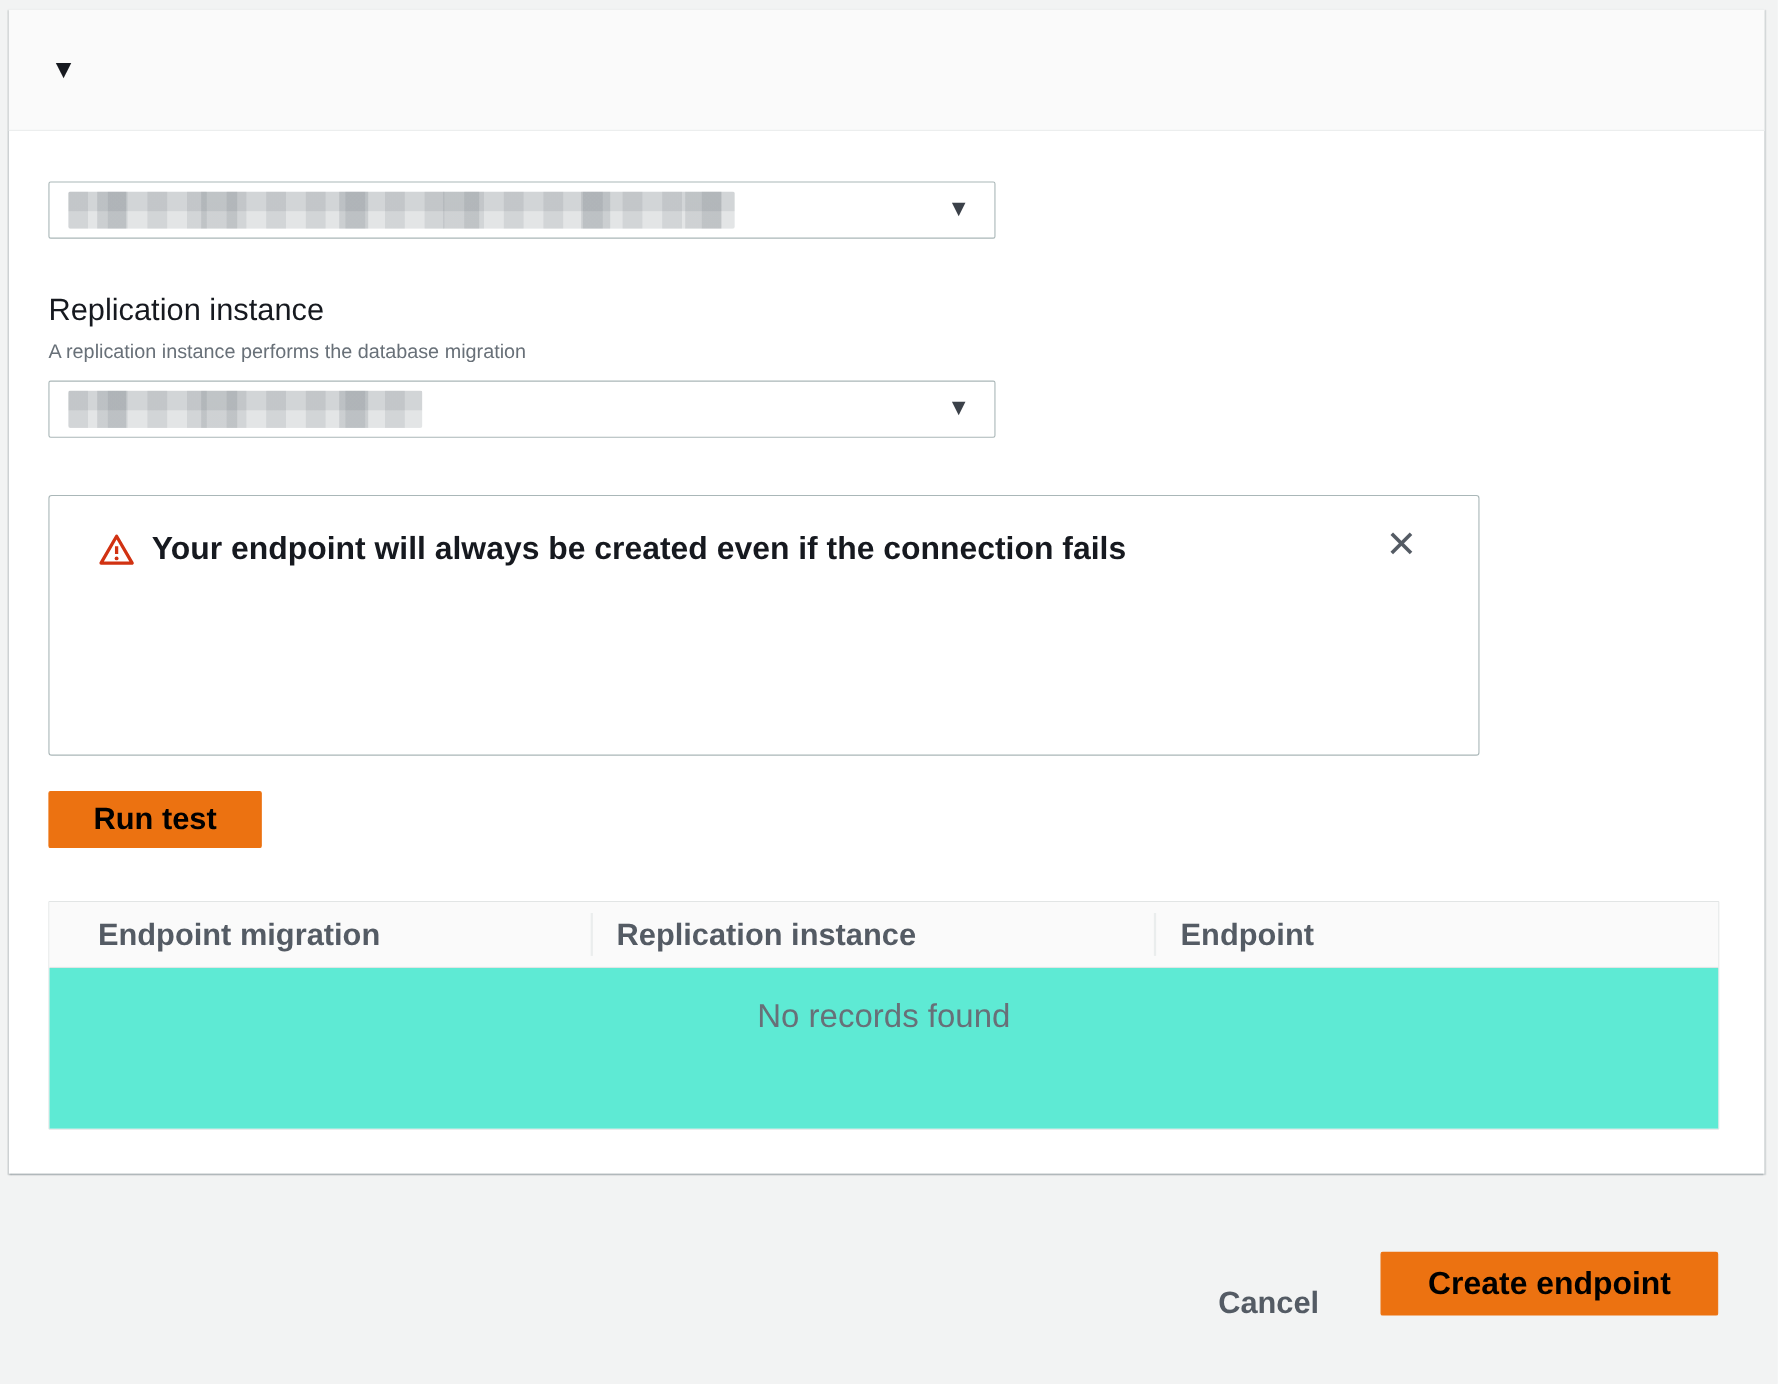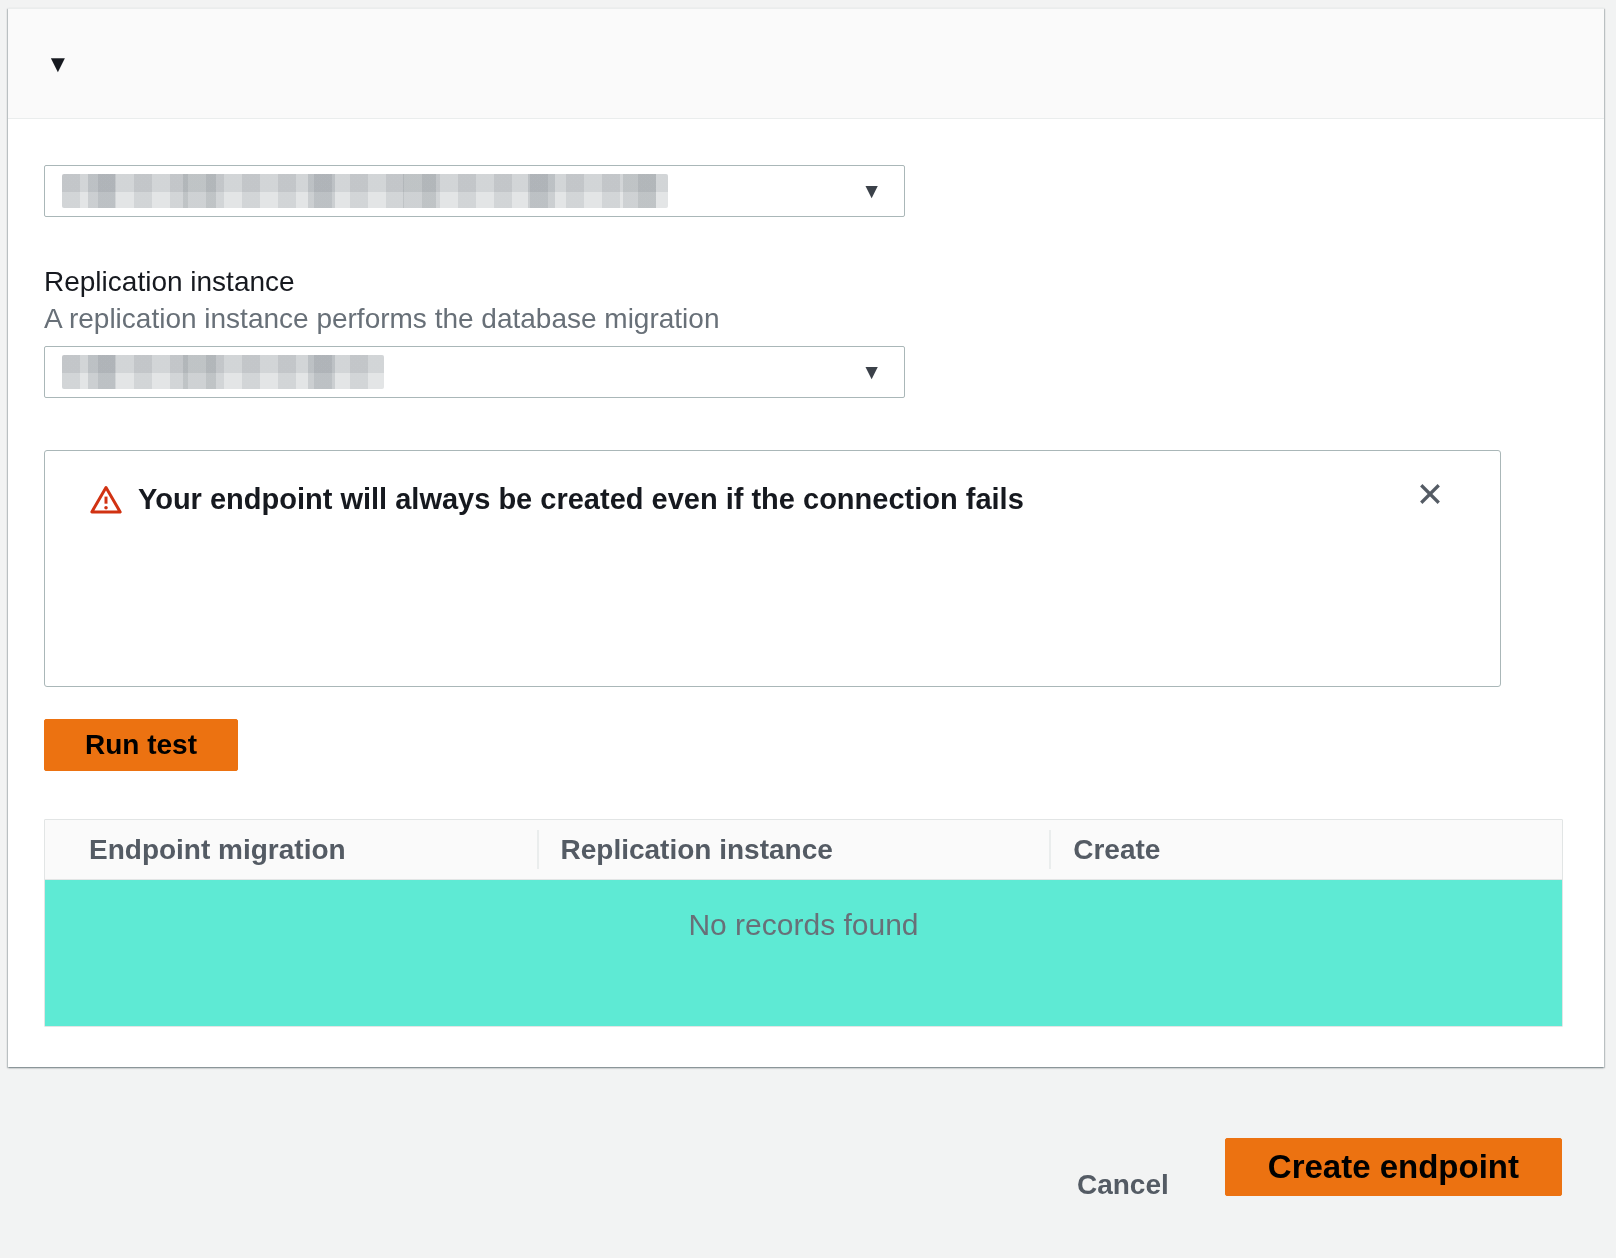--- a/index.html
+++ b/index.html
@@ -43,21 +43,21 @@
     padding: 32px 42px 40px 36px;
   }
 
   
   .field-label {
     font-size: 28px;
     color: #16191f;
     line-height: 33px;
   }
   .field-desc {
-    font-size: 28px;
+    font-size: 18px;
     color: #687078;
     line-height: 30px;
     margin-top: 6px;
   }
   .select {
     margin-top: 14px;
     width: 861px;
     height: 52px;
     background: #ffffff;
     border: 1px solid #aab7b8;
@@ -89,21 +89,21 @@
   }
   .redacted.w-vpc { width: 606px; }
   .redacted.w-repl { width: 322px; }
 
   .field-repl { margin-top: 48px; }
   .field-repl .select { margin-top: 12px; }
 
   
   .warning-box {
     margin-top: 52px;
-    width: 1457px;
+    width: 1301px;
     min-height: 237px;
     border: 1px solid #aab7b8;
     border-radius: 3px;
     background: #ffffff;
     position: relative;
     padding: 30px 120px 34px 44px;
     display: flex;
   }
   .warning-icon-wrap {
     width: 34px;
@@ -211,21 +211,21 @@
 
   
   .footer {
     height: 160px;
     display: flex;
     justify-content: flex-end;
     align-items: center;
     padding: 40px 54px 0 0;
   }
   .footer .btn-link { margin-right: 46px; margin-top: 36px; }
-  .btn-create { height: 58px; padding: 0 42px; font-size: 33px; }
+  .btn-create { height: 58px; padding: 0 42px; font-size: 29px; }
 </style>
 </head>
 <body>
 
 <div class="card">
 
   <div class="card-header">
     <span class="caret-down">▼</span>
   </div>
 
@@ -265,21 +265,21 @@
         </svg>
       </button>
     </div>
 
     <button class="btn-primary run-test">Run test</button>
 
     <div class="results-table">
       <div class="thead">
         <div class="th c1">Endpoint migration</div>
         <div class="th c2">Replication instance</div>
-        <div class="th c4">Create</div>
+        <div class="th c4">Endpoint</div>
       </div>
       <div class="tbody-empty">
         <span class="empty-msg">No records found</span>
       </div>
     </div>
 
   </div>
 </div>
 
 <div class="footer">

